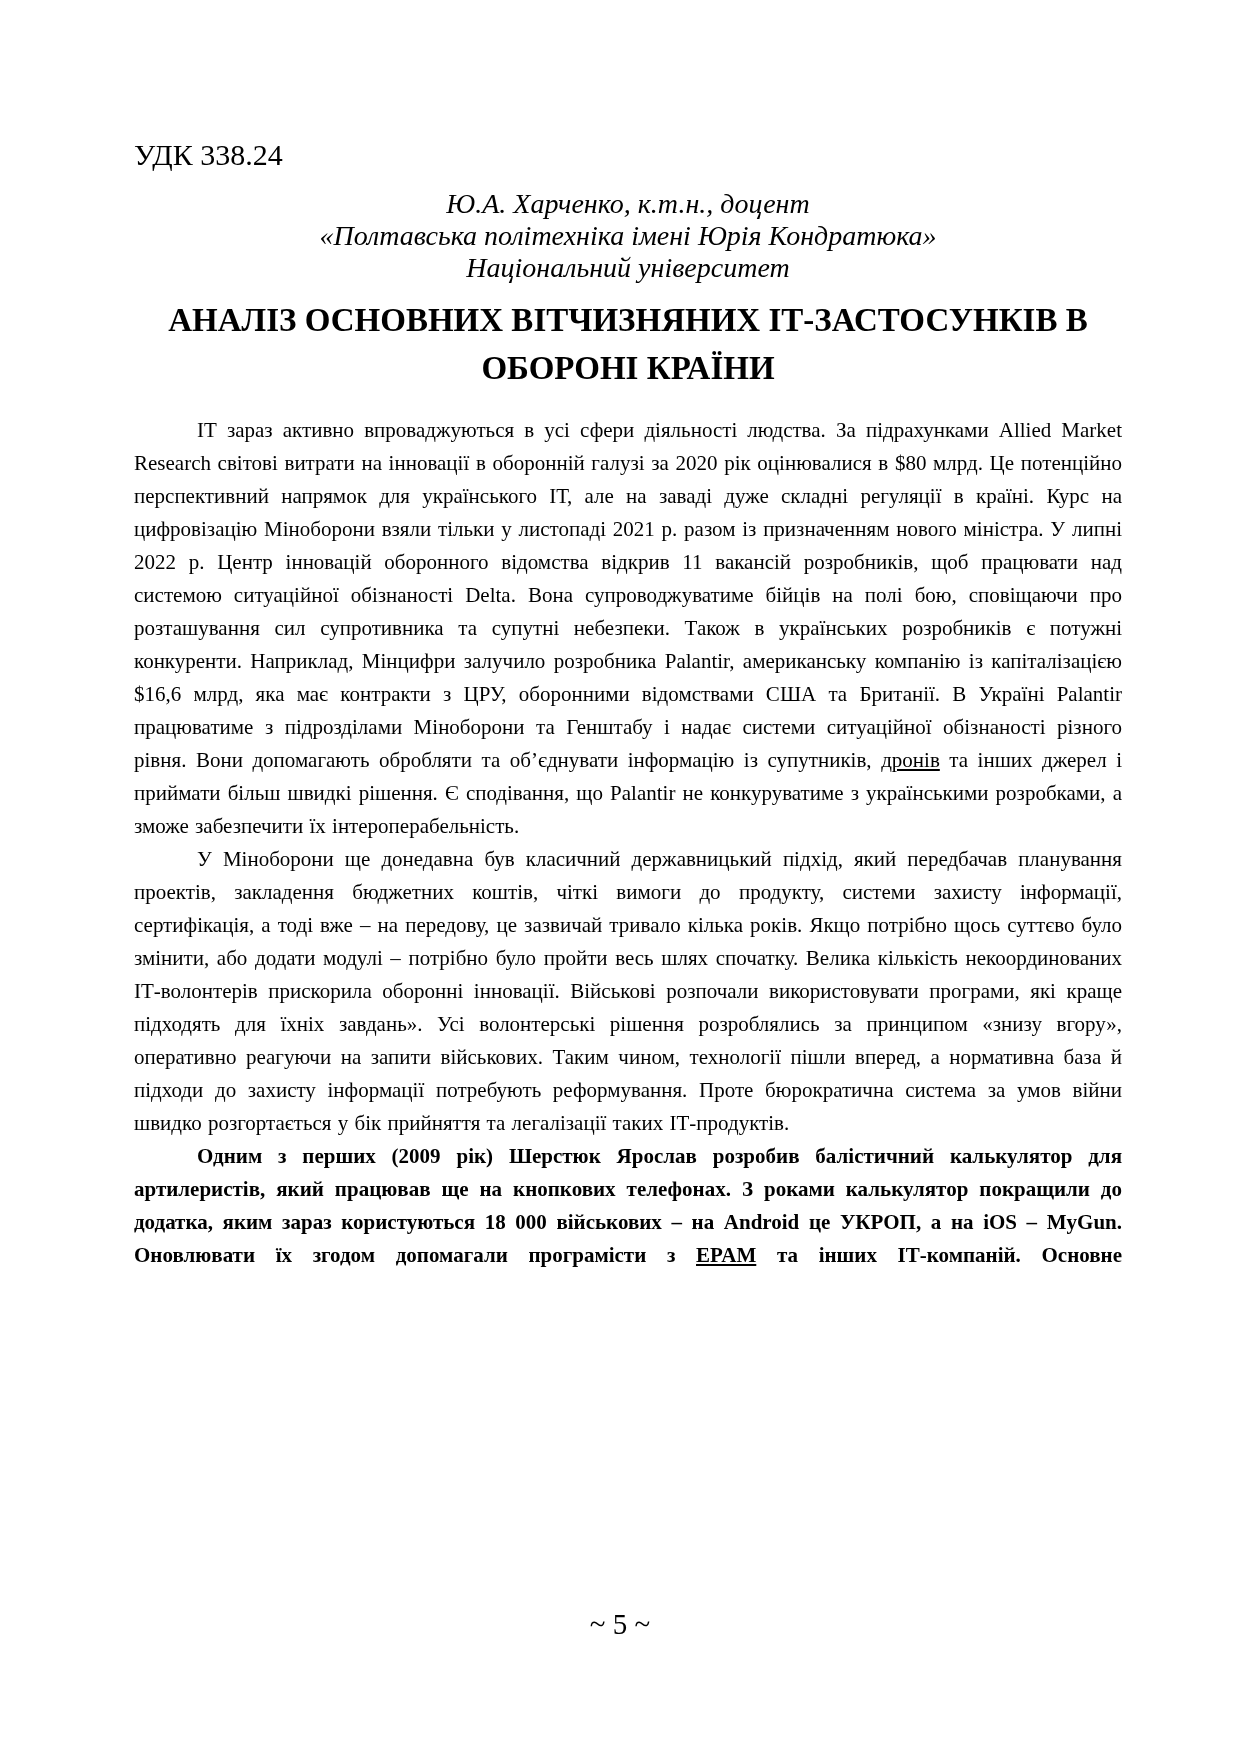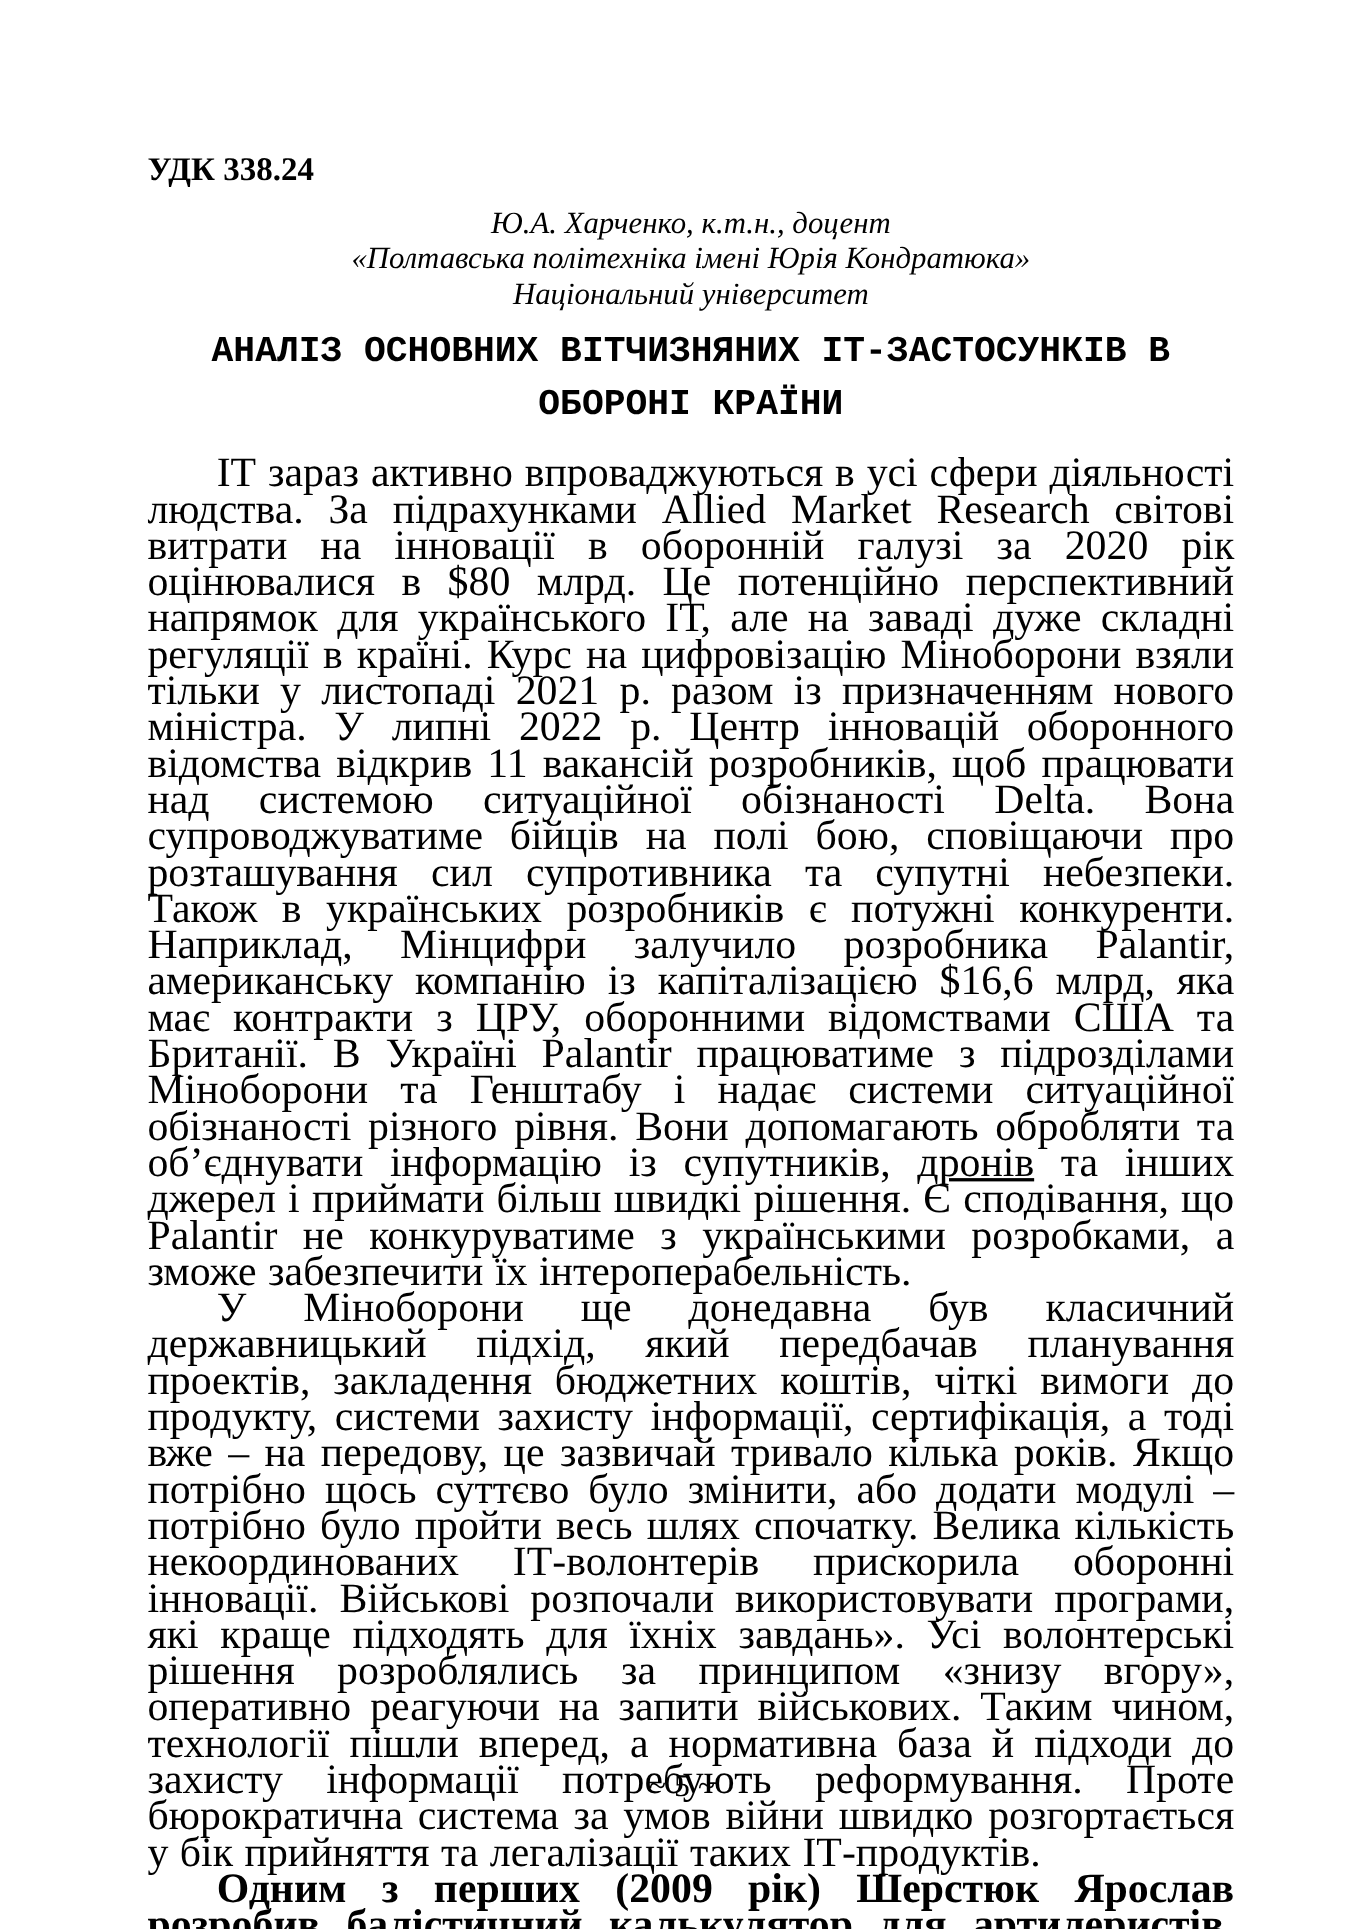--- a/index.html
+++ b/index.html
@@ -12,21 +12,21 @@
     width: 1240px;
     height: 1754px;
     background: #ffffff;
     color: #000000;
     box-sizing: border-box;
     padding: 138px 118px 0 134px;
     font-family: "Liberation Serif", serif;
     overflow: hidden;
   }
   .udc {
-    font-weight: bold;
+    font-weight: normal;
     font-size: 30px;
     line-height: 34px;
     text-align: left;
   }
   .authors {
     margin-top: 16px;
     text-align: center;
     font-style: italic;
     font-size: 28px;
     line-height: 32px;
@@ -36,28 +36,27 @@
   }
   .article-title {
     margin-top: 12px;
     text-align: center;
     font-weight: bold;
     font-size: 33px;
     line-height: 48px;
   }
   .article-title .title-line {
     display: block;
-    font-family: Liberation Mono, monospace;
   }
   .article-body {
     margin-top: 0;
   }
   .article-body p.para {
     margin: 0;
-    font-size: 38px;
+    font-size: 21px;
     line-height: 33px;
     text-align: justify;
     text-indent: 63px;
     word-spacing: 1px;
   }
   .article-body p.para.justify-last {
     text-align-last: justify;
     font-weight: bold;
   }
   .u {

